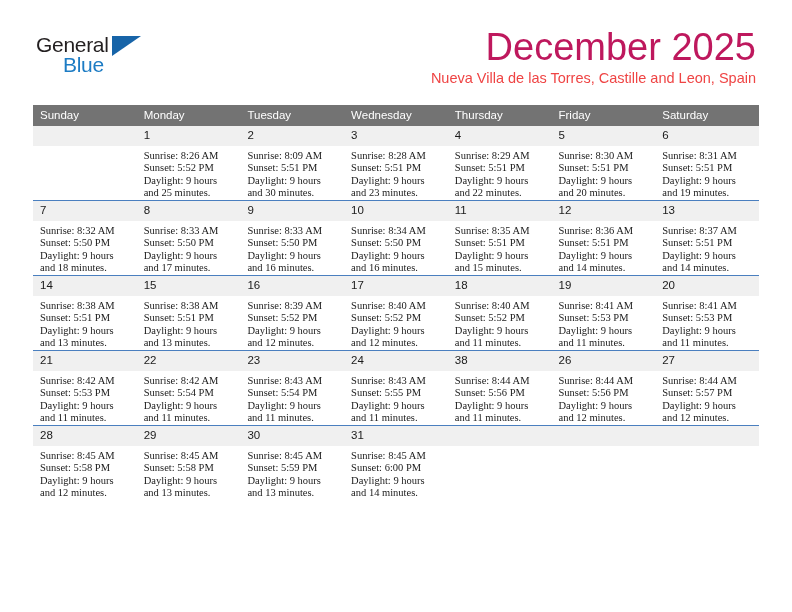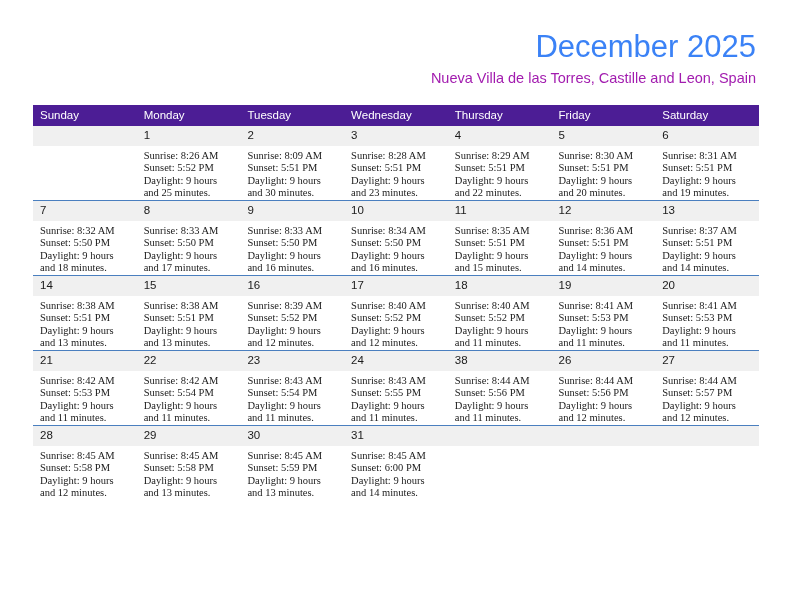--- a/index.html
+++ b/index.html
@@ -64,45 +64,45 @@
     border-bottom: 20px solid transparent;
   }
 
   .title-block {
     position: absolute;
     right: 36px;
     top: 30px;
     text-align: right;
   }
   .month-title {
-    font-size: 31px;
+    font-size: 38px;
     font-weight: normal;
-    color: #3b82f6;
+    color: #be185d;
     line-height: 34px;
     white-space: nowrap;
   }
   .location-sub {
     font-size: 14.5px;
-    color: #a21caf;
+    color: #ef4444;
     line-height: 20px;
     margin-top: 4px;
     white-space: nowrap;
   }
 
   
   .calendar {
     position: absolute;
     left: 33px;
     top: 105px;
     width: 726px;
     border-collapse: collapse;
     table-layout: fixed;
   }
   .calendar th {
-    background: #4c1d95;
+    background: #737373;
     color: #ffffff;
     font-weight: normal;
     font-size: 11.5px;
     text-align: left;
     padding: 4px 0 5px 7px;
     height: 12px;
     border: none;
   }
   .calendar td {
     vertical-align: top;
@@ -140,20 +140,25 @@
     background: #f0f0f0;
   }
 </style>
 </head>
 <body>
 
 <div class="page">
 
   <div class="header">
 
+    <div class="logo">
+      <span class="logo-general">General</span>
+      <span class="logo-triangle"></span>
+      <span class="logo-blue">Blue</span>
+    </div>
 
     <div class="title-block">
       <div class="month-title">December 2025</div>
       <div class="location-sub">Nueva Villa de las Torres, Castille and Leon, Spain</div>
     </div>
 
   </div>
 
   <table class="calendar">
     <thead>

